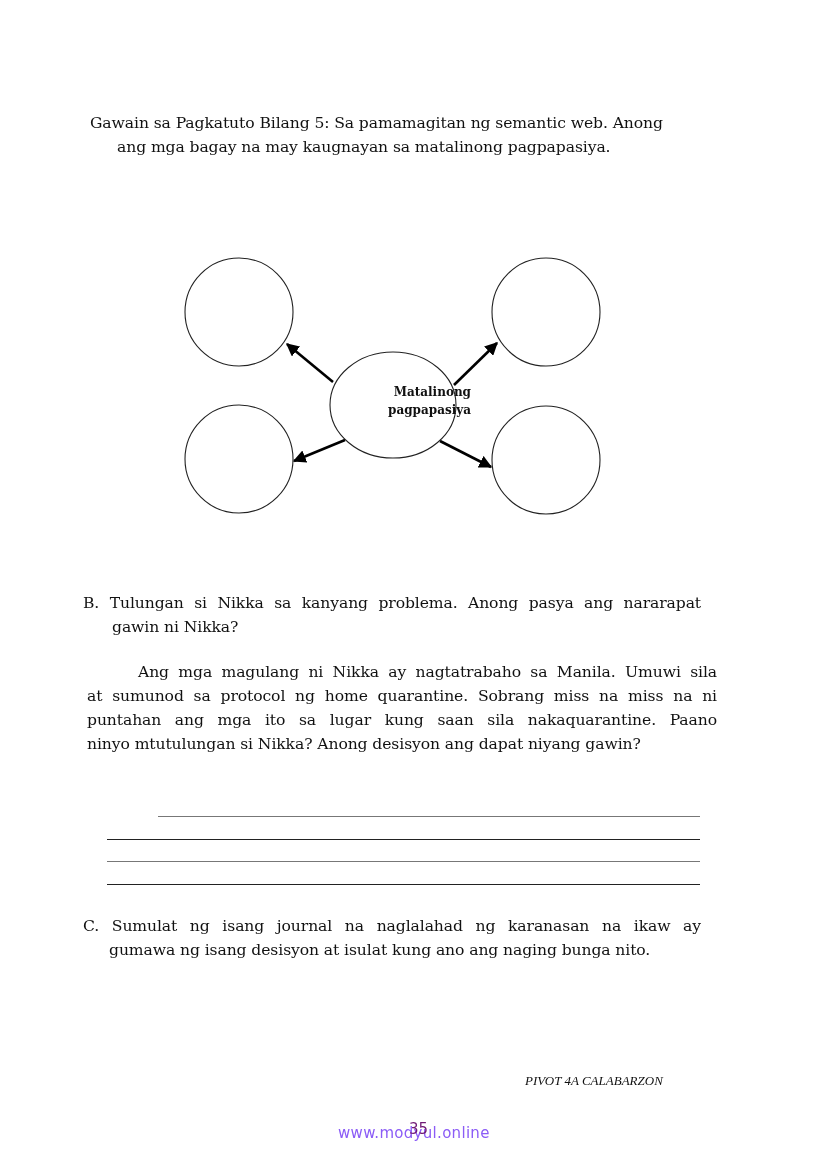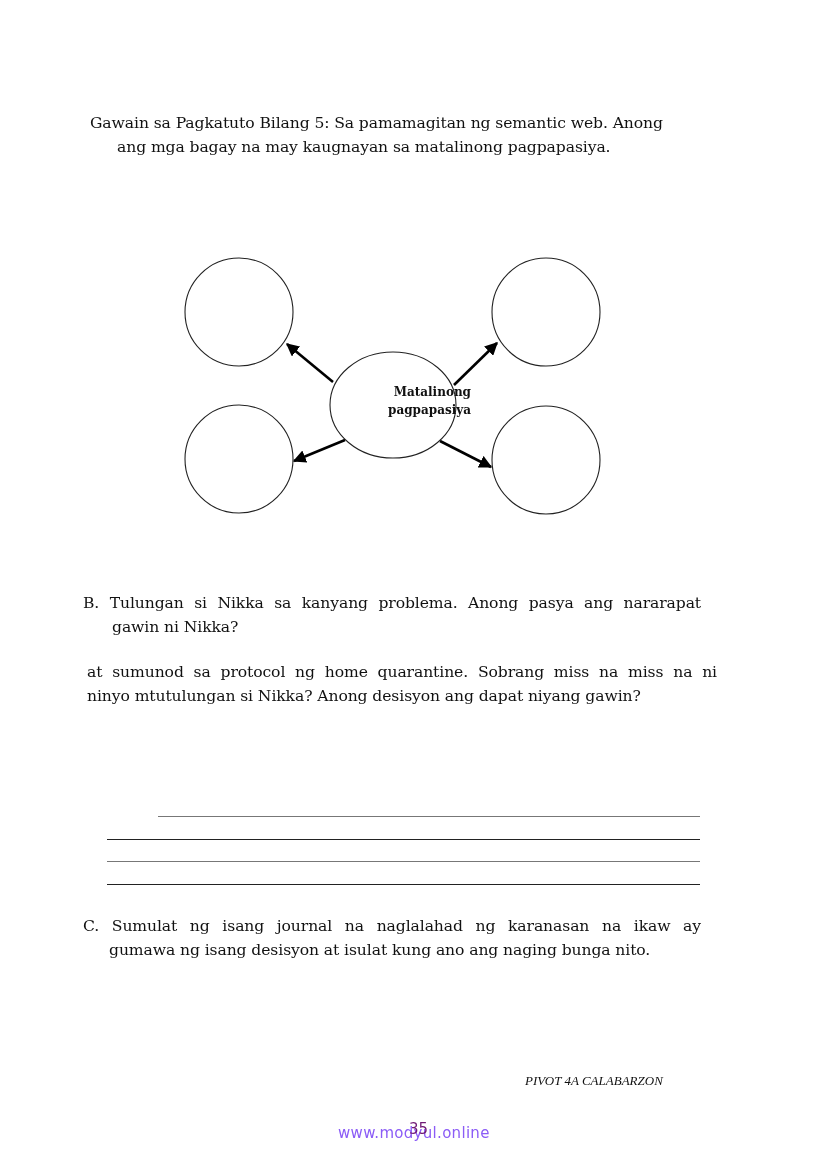--- a/index.html
+++ b/index.html
@@ -57,21 +57,23 @@
 </svg>
 <div class="center-label">
   <div>Matalinong</div>
   <div>pagpapasiya</div>
 </div>
 
 <div class="abs p b-line1">B. Tulungan si Nikka sa kanyang problema. Anong pasya ang nararapat</div>
 <div class="abs p b-line2">gawin ni Nikka?</div>
 
 <div class="abs p story">
+  <span class="first">Ang mga magulang ni Nikka ay nagtatrabaho sa Manila. Umuwi sila</span>
   <span>at sumunod sa protocol ng home quarantine. Sobrang miss na miss na ni</span>
+  <span>puntahan ang mga ito sa lugar kung saan sila nakaquarantine. Paano</span>
   <span class="last">ninyo mtutulungan si Nikka? Anong desisyon ang dapat niyang gawin?</span>
 </div>
 
 <div class="ans-line light" style="left:158px; top:816px; width:542px;"></div>
 <div class="ans-line" style="left:107px; top:839px; width:593px;"></div>
 <div class="ans-line light" style="left:107px; top:861px; width:593px;"></div>
 <div class="ans-line" style="left:107px; top:884px; width:593px;"></div>
 
 <div class="abs p c-line1">C. Sumulat ng isang journal na naglalahad ng  karanasan na ikaw ay</div>
 <div class="abs p c-line2">gumawa ng isang desisyon at isulat kung ano ang naging bunga nito.</div>

